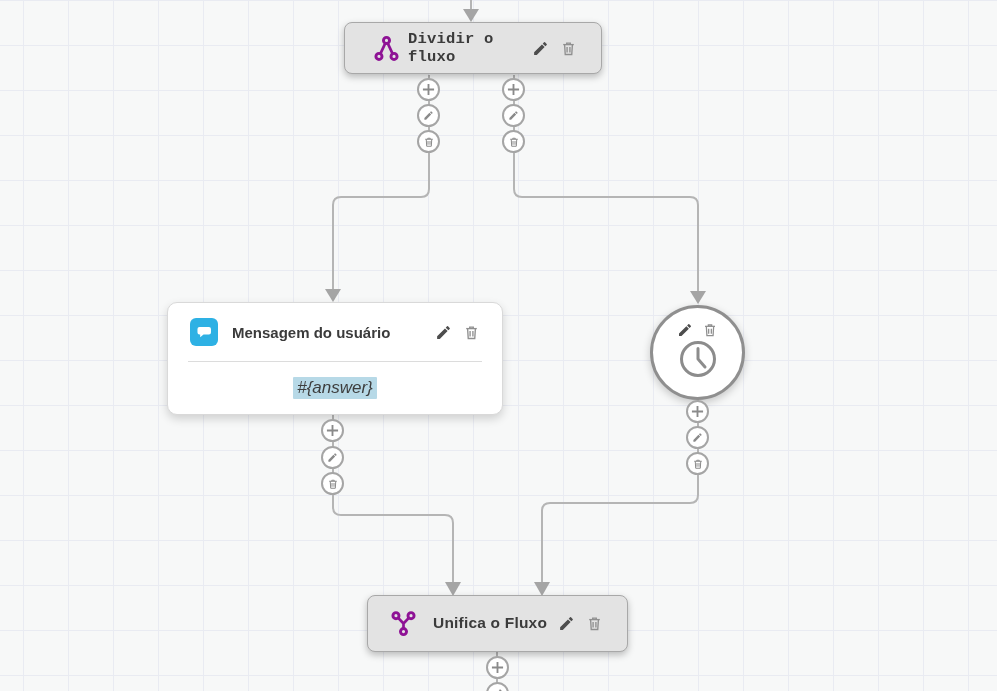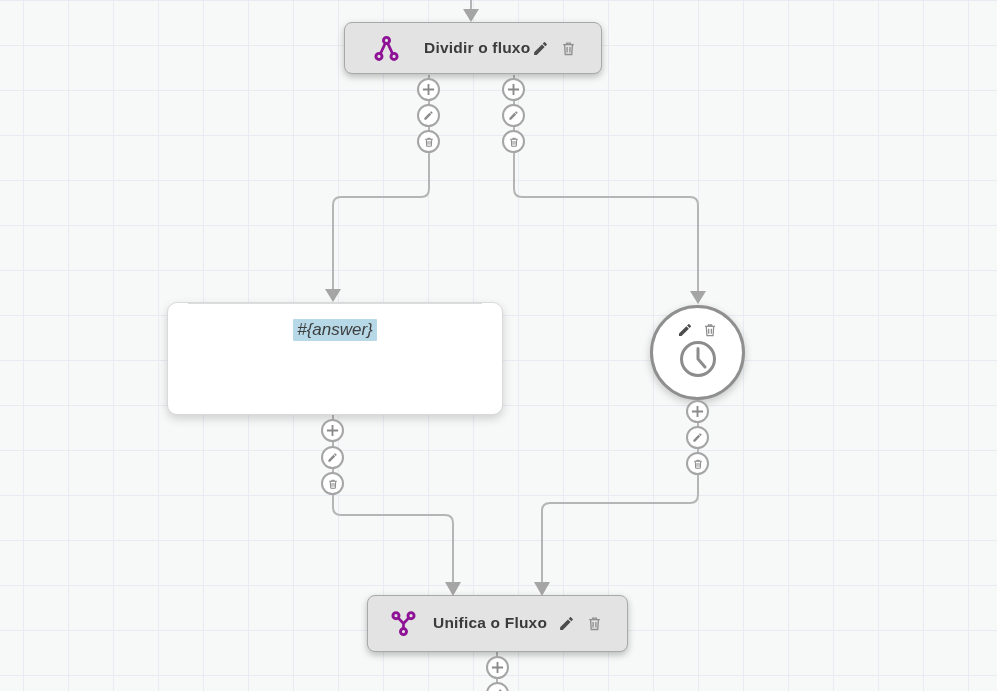--- a/index.html
+++ b/index.html
@@ -101,21 +101,21 @@
         <g stroke="#8e1295" stroke-width="2.4" fill="none">
           <path d="M12,5 L5.8,18.3 M12,5 L18.2,18.3"></path>
         </g>
         <g fill="#e3e3e3" stroke="#8e1295" stroke-width="2.6">
           <circle cx="12" cy="4.8" r="2.7"></circle>
             <circle cx="5.3" cy="19" r="2.7"></circle>
             <circle cx="18.7" cy="19" r="2.7"></circle>
         </g>
       </svg>
     </span>
-    <span class="title" style="margin-left:24px;">Dividir o fluxo</span>
+    <span class="title" style="margin-left:8px;font-family:Liberation Mono, monospace;">Dividir o fluxo</span>
     <button class="icon-btn spacer">
       <svg width="17" height="17" viewBox="0 0 24 24" fill="#4d4d4d">
         <path d="M3 17.25V21h3.75L17.81 9.94l-3.75-3.75L3 17.25zM20.71 7.04a1 1 0 0 0 0-1.41l-2.34-2.34a1 1 0 0 0-1.41 0l-1.83 1.83 3.75 3.75 1.83-1.83z"></path>
       </svg>
     </button>
     <button class="icon-btn" style="margin-left:11px;">
       <svg width="17" height="17" viewBox="0 0 24 24" fill="none" stroke="#8f8f8f" stroke-width="1.9">
         <path d="M4.5 6.5h15"></path>
           <path d="M9.5 6.5v-2h5v2"></path>
           <path d="M6.5 6.5l.9 14h9.2l.9-14"></path>
@@ -156,20 +156,41 @@
   <div class="btn-circle" style="left:502px; top:130px;">
     <svg width="12" height="12" viewBox="0 0 24 24" fill="none" stroke="#8a8a8a" stroke-width="2">
         <path d="M4.5 6.5h15"></path>
         <path d="M9.5 6.5v-2h5v2"></path>
         <path d="M6.5 6.5l.9 14h9.2l.9-14"></path>
         <path d="M10 10v7.5M14 10v7.5"></path>
       </svg>
   </div>
 
   <div class="card">
+    <div class="card-header">
+      <span class="chat-icon-box">
+        <svg width="18" height="18" viewBox="0 0 24 24" fill="#ffffff">
+          <path d="M5 6 h14 a3 3 0 0 1 3 3 v5 a3 3 0 0 1 -3 3 h-8 l-5 4 v-4 h-1 a3 3 0 0 1 -3 -3 v-5 a3 3 0 0 1 3 -3z" transform="translate(1.5,0) scale(0.9)"></path>
+        </svg>
+      </span>
+      <span class="card-title">Mensagem do usuário</span>
+      <button class="icon-btn spacer">
+        <svg width="17" height="17" viewBox="0 0 24 24" fill="#4d4d4d">
+            <path d="M3 17.25V21h3.75L17.81 9.94l-3.75-3.75L3 17.25zM20.71 7.04a1 1 0 0 0 0-1.41l-2.34-2.34a1 1 0 0 0-1.41 0l-1.83 1.83 3.75 3.75 1.83-1.83z"></path>
+          </svg>
+      </button>
+      <button class="icon-btn" style="margin-left:11px;">
+        <svg width="17" height="17" viewBox="0 0 24 24" fill="none" stroke="#8f8f8f" stroke-width="1.9">
+            <path d="M4.5 6.5h15"></path>
+            <path d="M9.5 6.5v-2h5v2"></path>
+            <path d="M6.5 6.5l.9 14h9.2l.9-14"></path>
+            <path d="M10 10v7.5M14 10v7.5"></path>
+          </svg>
+      </button>
+    </div>
     <div class="card-divider"></div>
     <div class="card-body">
       <span class="var-chip">#{answer}</span>
     </div>
   </div>
 
   <div class="btn-circle" style="left:321px; top:419px;">
     <svg width="13" height="13" viewBox="0 0 14 14" stroke="#8a8a8a" stroke-width="2">
         <path d="M7 1v12M1 7h12"></path>
       </svg>

